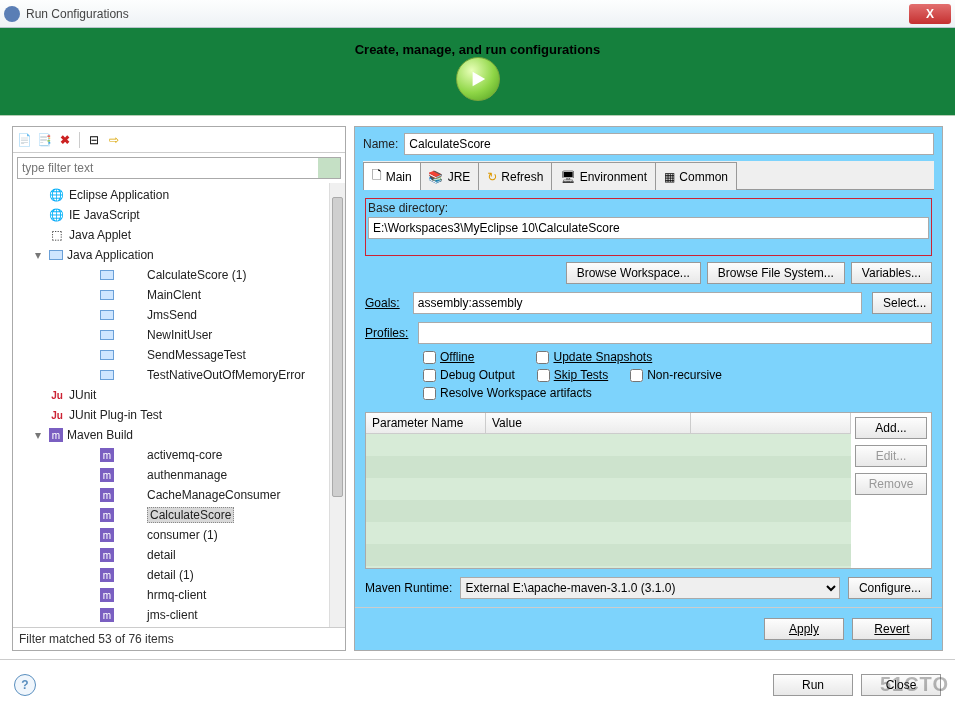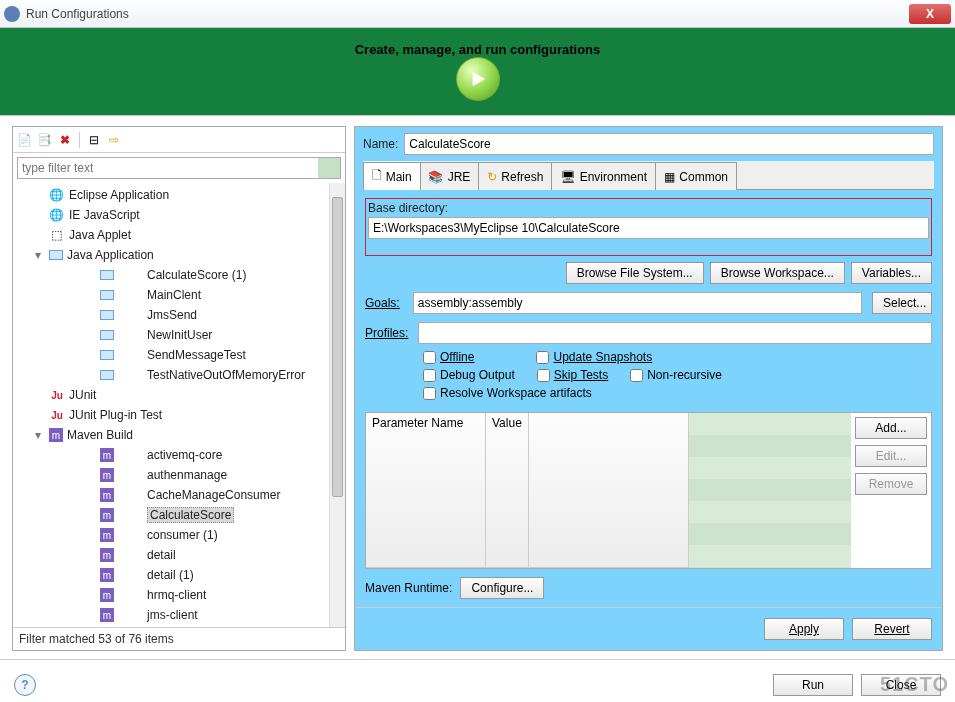--- a/index.html
+++ b/index.html
@@ -41,21 +41,21 @@
 .btnrow { display:flex; justify-content:flex-end; gap:6px; margin-top:6px; }
 .btn { border:1px solid #999; background:linear-gradient(#fdfdfd,#e8e8e8); padding:3px 10px; min-width:60px; text-align:center; cursor:default; }
 .btn.disabled { color:#999; }
 .formrow { display:flex; align-items:center; gap:10px; margin-top:8px; }
 .formrow .flabel { width:48px; }
 .checks { margin-top:6px; padding-left:58px; }
 .checkline { display:flex; gap:22px; margin-bottom:4px; }
 .chk { display:flex; align-items:center; gap:4px; }
 .chk input { margin:0; }
 .table { border:1px solid #aaa; margin-top:8px; flex:1; display:flex; background:#fff; min-height:150px; }
-.tgrid { flex:1; display:flex; flex-direction:row; }
+.tgrid { flex:1; display:flex; flex-direction:column; }
 .thead { display:flex; background:linear-gradient(#fdfdfd,#ececec); border-bottom:1px solid #ccc; }
 .th { padding:3px 6px; border-right:1px solid #ccc; }
 .tbody { flex:1; background:repeating-linear-gradient(#d7ebd7 0, #d7ebd7 22px, #cde3cd 22px, #cde3cd 44px); }
 .tside { width:80px; padding:4px; display:flex; flex-direction:column; gap:6px; }
 .runtime { display:flex; align-items:center; gap:8px; margin-top:8px; }
 .runtime select { flex:1; height:22px; border:1px solid #aaa; }
 .footer { border-top:1px solid #ccc; padding:10px; display:flex; justify-content:flex-end; gap:8px;text-decoration:underline; }
 .bottombar { border-top:1px solid #ccc; padding:14px; display:flex; align-items:center; }
 .helpicon { width:22px; height:22px; border:1px solid #5a8fbf; border-radius:50%; display:flex; align-items:center; justify-content:center; color:#5a8fbf; font-weight:bold; background:#f0f6fc;}
 .sep { width:1px; height:16px; background:#ccc; margin:0 2px; }
@@ -242,22 +242,22 @@
           <span>▦</span>
           <span>Common</span>
         </div>
     </div>
     <div class="tabbody">
       <div class="highlight" style="padding:2px 2px 16px 2px">
         <div class="lbl" style="margin-bottom:2px">Base directory:</div>
         <input class="textin" style="border: 1px solid rgb(170, 170, 170);" value="E:\Workspaces3\MyEclipse 10\CalculateScore">
       </div>
       <div class="btnrow">
+        <div class="btn">Browse Workspace...</div>
         <div class="btn">Browse File System...</div>
-        <div class="btn">Browse Workspace...</div>
         <div class="btn">Variables...</div>
       </div>
       <div class="formrow">
         <span class="flabel underline">Goals:</span>
         <input class="textin" value="assembly:assembly" style="">
         <div class="btn">Select...</div>
       </div>
       <div class="formrow">
         <span class="flabel underline">Profiles:</span>
         <input class="textin" value="" style="">
@@ -304,20 +304,21 @@
           <div class="tbody"></div>
         </div>
         <div class="tside">
           <div class="btn">Add...</div>
           <div class="btn disabled">Edit...</div>
           <div class="btn disabled">Remove</div>
         </div>
       </div>
       <div class="runtime">
         <span>Maven Runtime:</span>
+        <select><option>External E:\apache-maven-3.1.0 (3.1.0)</option></select>
         <div class="btn">Configure...</div>
       </div>
     </div>
     <div class="footer">
       <div class="btn" style="min-width:80px">Apply</div>
       <div class="btn" style="min-width:80px">Revert</div>
     </div>
   </div>
 </div>
 

